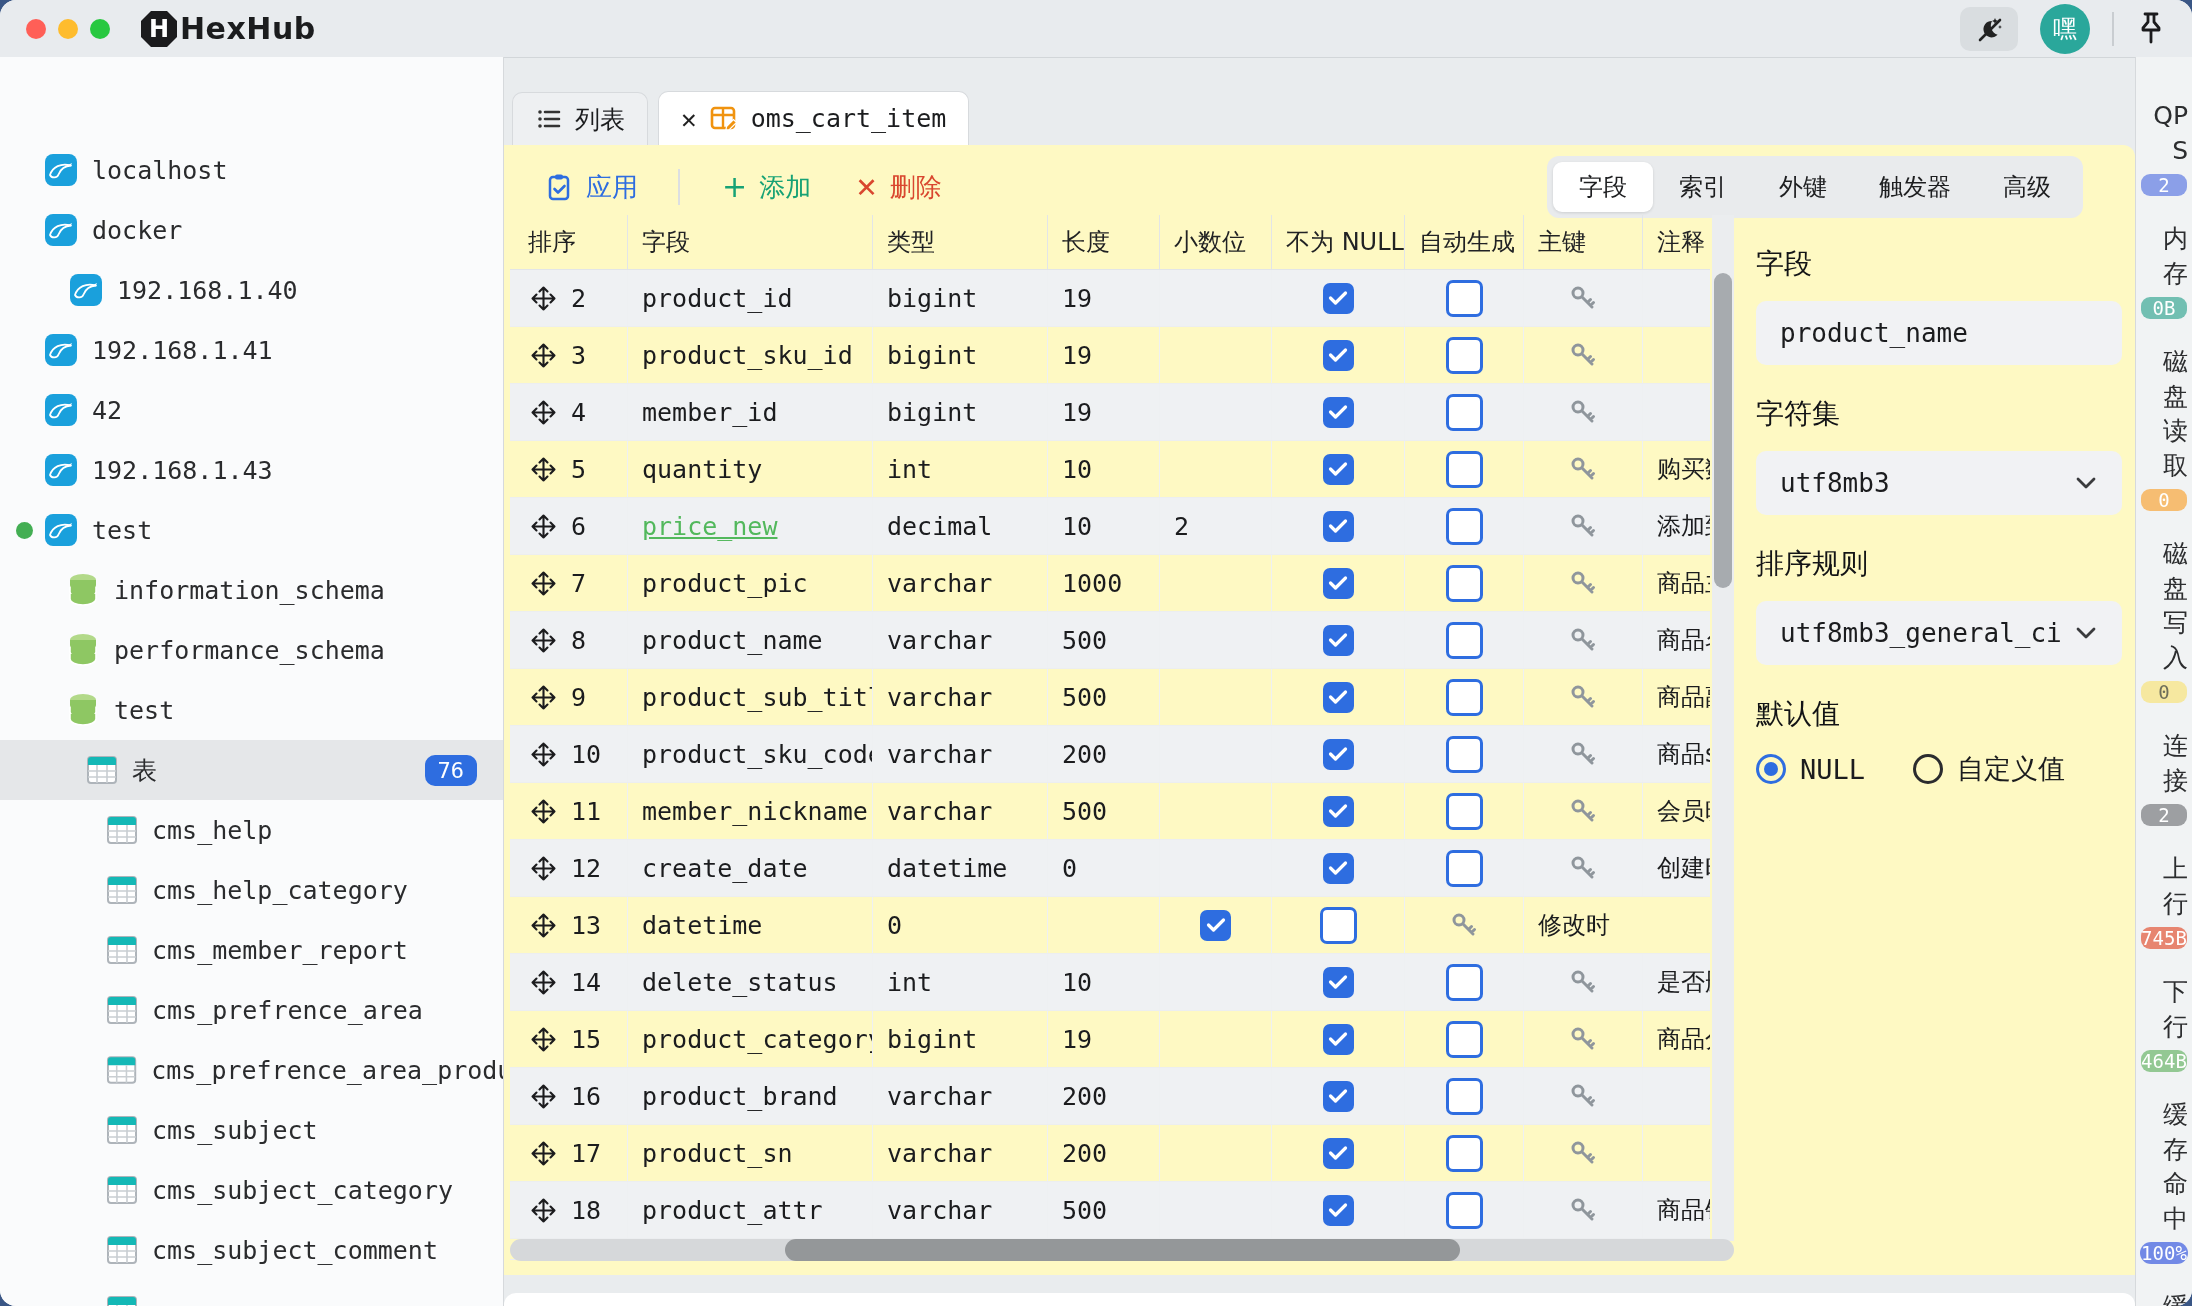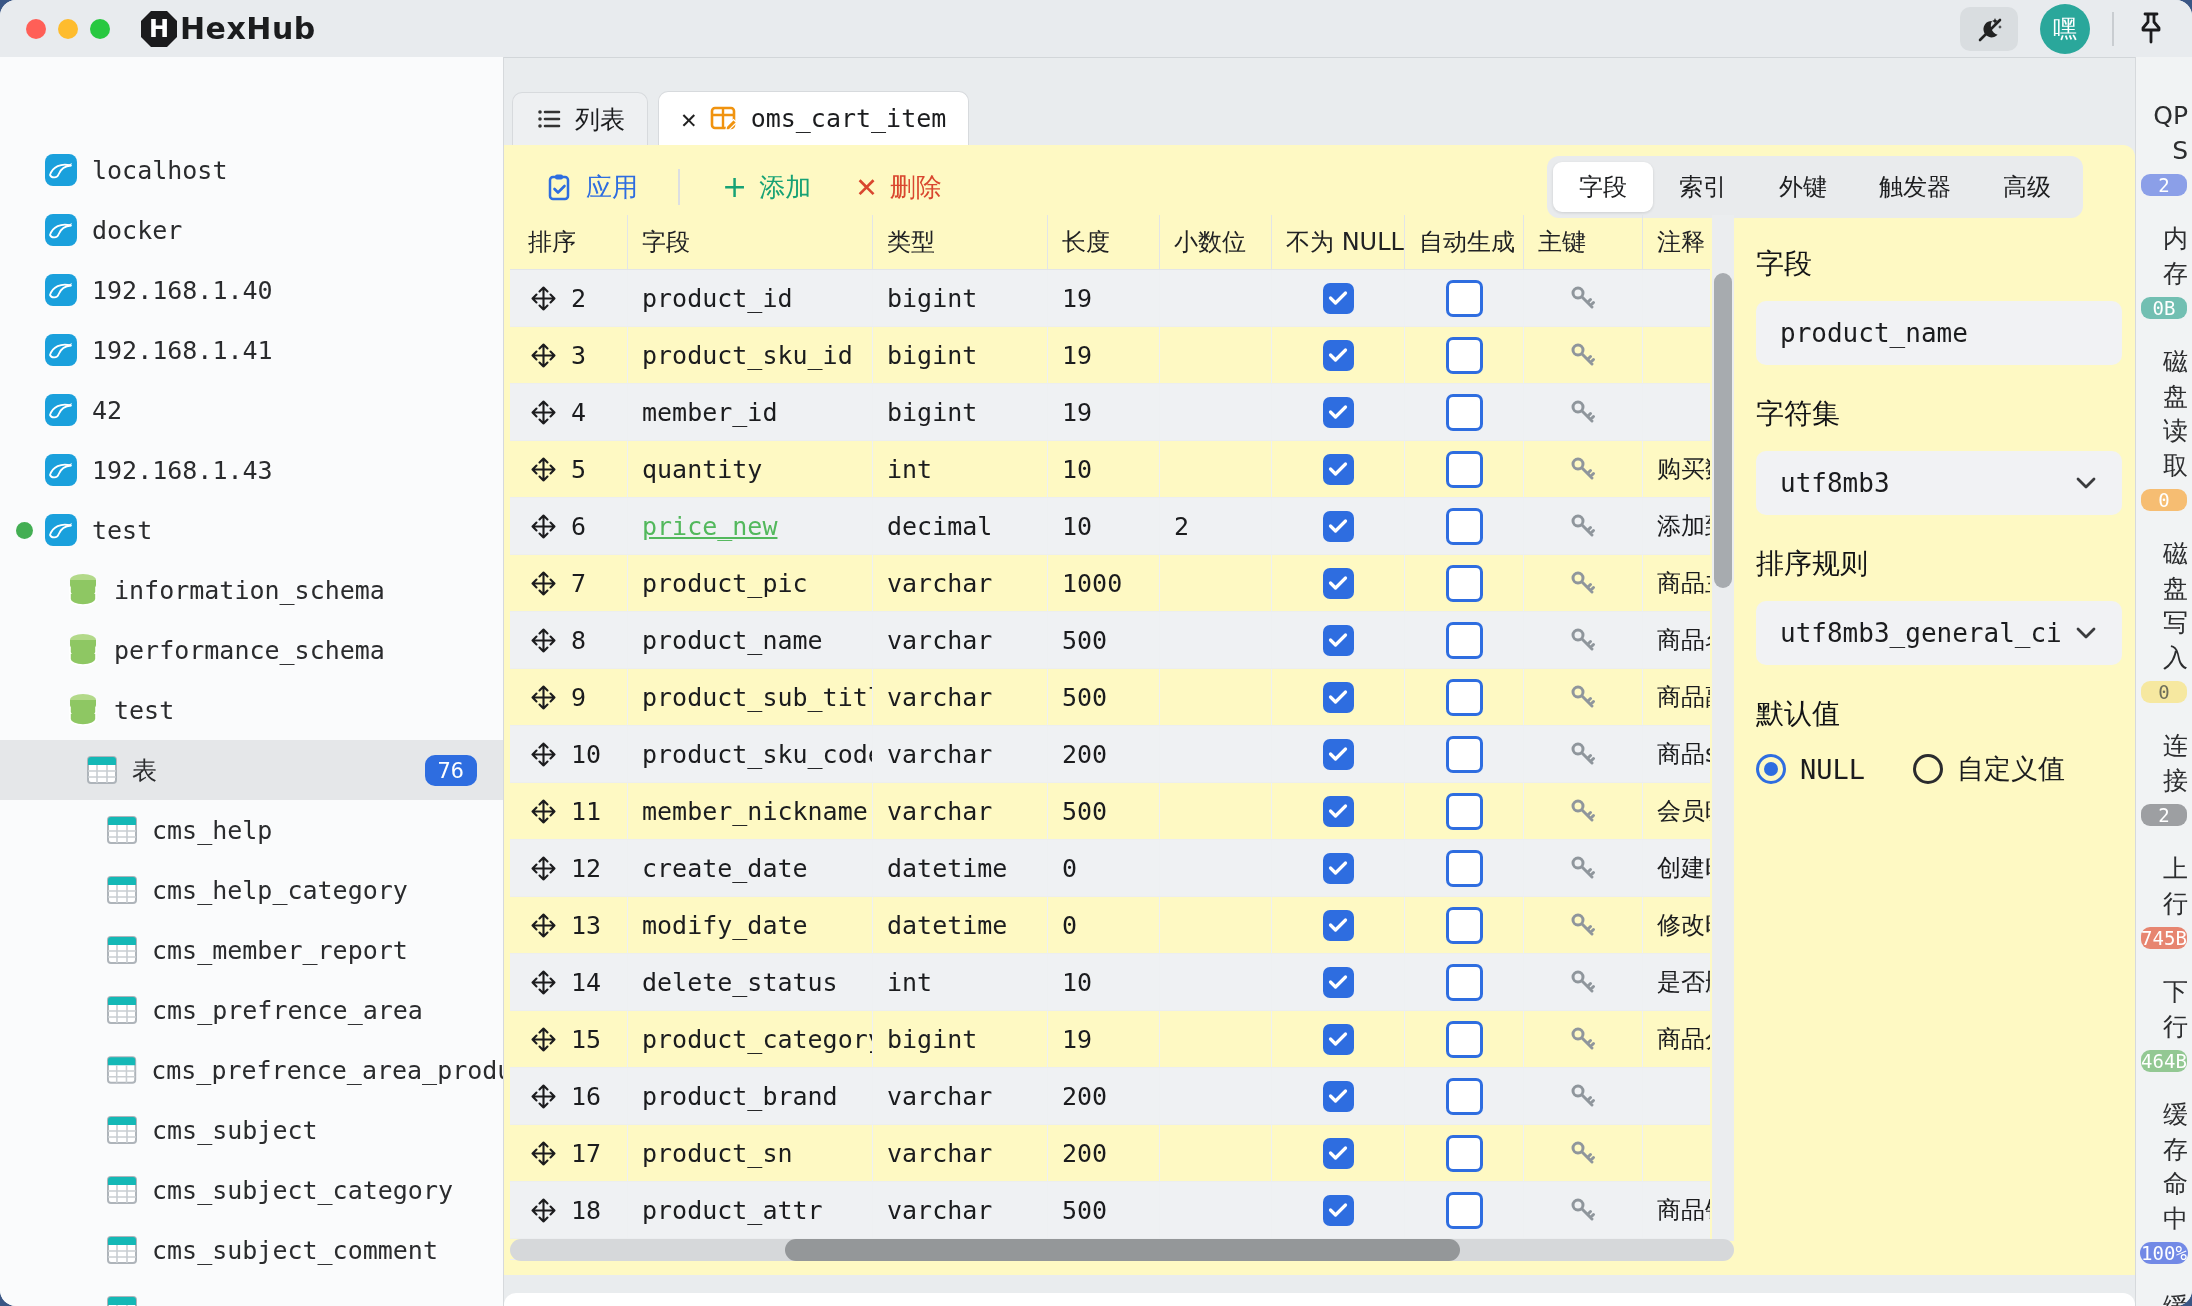--- a/index.html
+++ b/index.html
@@ -165,21 +165,21 @@
           <span class="tree-label">localhost</span>
         </div>
         <div class="tree-item mono" style="padding-left: 44px;">
           <svg width="34" height="34" viewBox="0 0 34 34">
             <rect x="1" y="1" width="32" height="32" rx="8" fill="#1aa0dc"></rect>
             <path d="M6 22c2.5-8 11-12.5 21-9.5-6 .3-10.5 4-12.5 9-1.3 3.6-6.8 4-8.5.5z" fill="none" stroke="#fff" stroke-width="1.8" stroke-linejoin="round"></path>
             <path d="M24 12l4-2-1.5 3.5z" fill="#fff"></path>
           </svg>
           <span class="tree-label">docker</span>
         </div>
-        <div class="tree-item mono" style="padding-left: 44px;">
+        <div class="tree-item mono" style="padding-left: 69px;">
           <svg width="34" height="34" viewBox="0 0 34 34">
             <rect x="1" y="1" width="32" height="32" rx="8" fill="#1aa0dc"></rect>
             <path d="M6 22c2.5-8 11-12.5 21-9.5-6 .3-10.5 4-12.5 9-1.3 3.6-6.8 4-8.5.5z" fill="none" stroke="#fff" stroke-width="1.8" stroke-linejoin="round"></path>
             <path d="M24 12l4-2-1.5 3.5z" fill="#fff"></path>
           </svg>
           <span class="tree-label">192.168.1.40</span>
         </div>
         <div class="tree-item mono" style="padding-left: 44px;">
           <svg width="34" height="34" viewBox="0 0 34 34">
             <rect x="1" y="1" width="32" height="32" rx="8" fill="#1aa0dc"></rect>
@@ -854,23 +854,20 @@
               </div>
             </div>
             <div class="grow gcols">
               <div class="gcell order mono">
                 <svg width="27" height="27" viewBox="0 0 27 27">
                   <path d="M13.5 2.5v22M2.5 13.5h22M13.5 2.5l-4 4M13.5 2.5l4 4M13.5 24.5l-4-4M13.5 24.5l4-4M2.5 13.5l4-4M2.5 13.5l4 4M24.5 13.5l-4-4M24.5 13.5l-4 4" stroke="#1b1b1d" stroke-width="2.1" fill="none" stroke-linecap="round" stroke-linejoin="round"></path>
                 </svg>
                 <span>13</span>
               </div>
               <div class="gcell mono">
-                <span class="fname">modify_date</span>
-              </div>
-              <div class="gcell mono">
                 <span class="ftype">datetime</span>
               </div>
               <div class="gcell mono">
                 <span class="flen">0</span>
               </div>
               <div class="gcell mono">
                 <span class="fdec"></span>
               </div>
               <div class="gcell center">
                 <span class="cb on">

